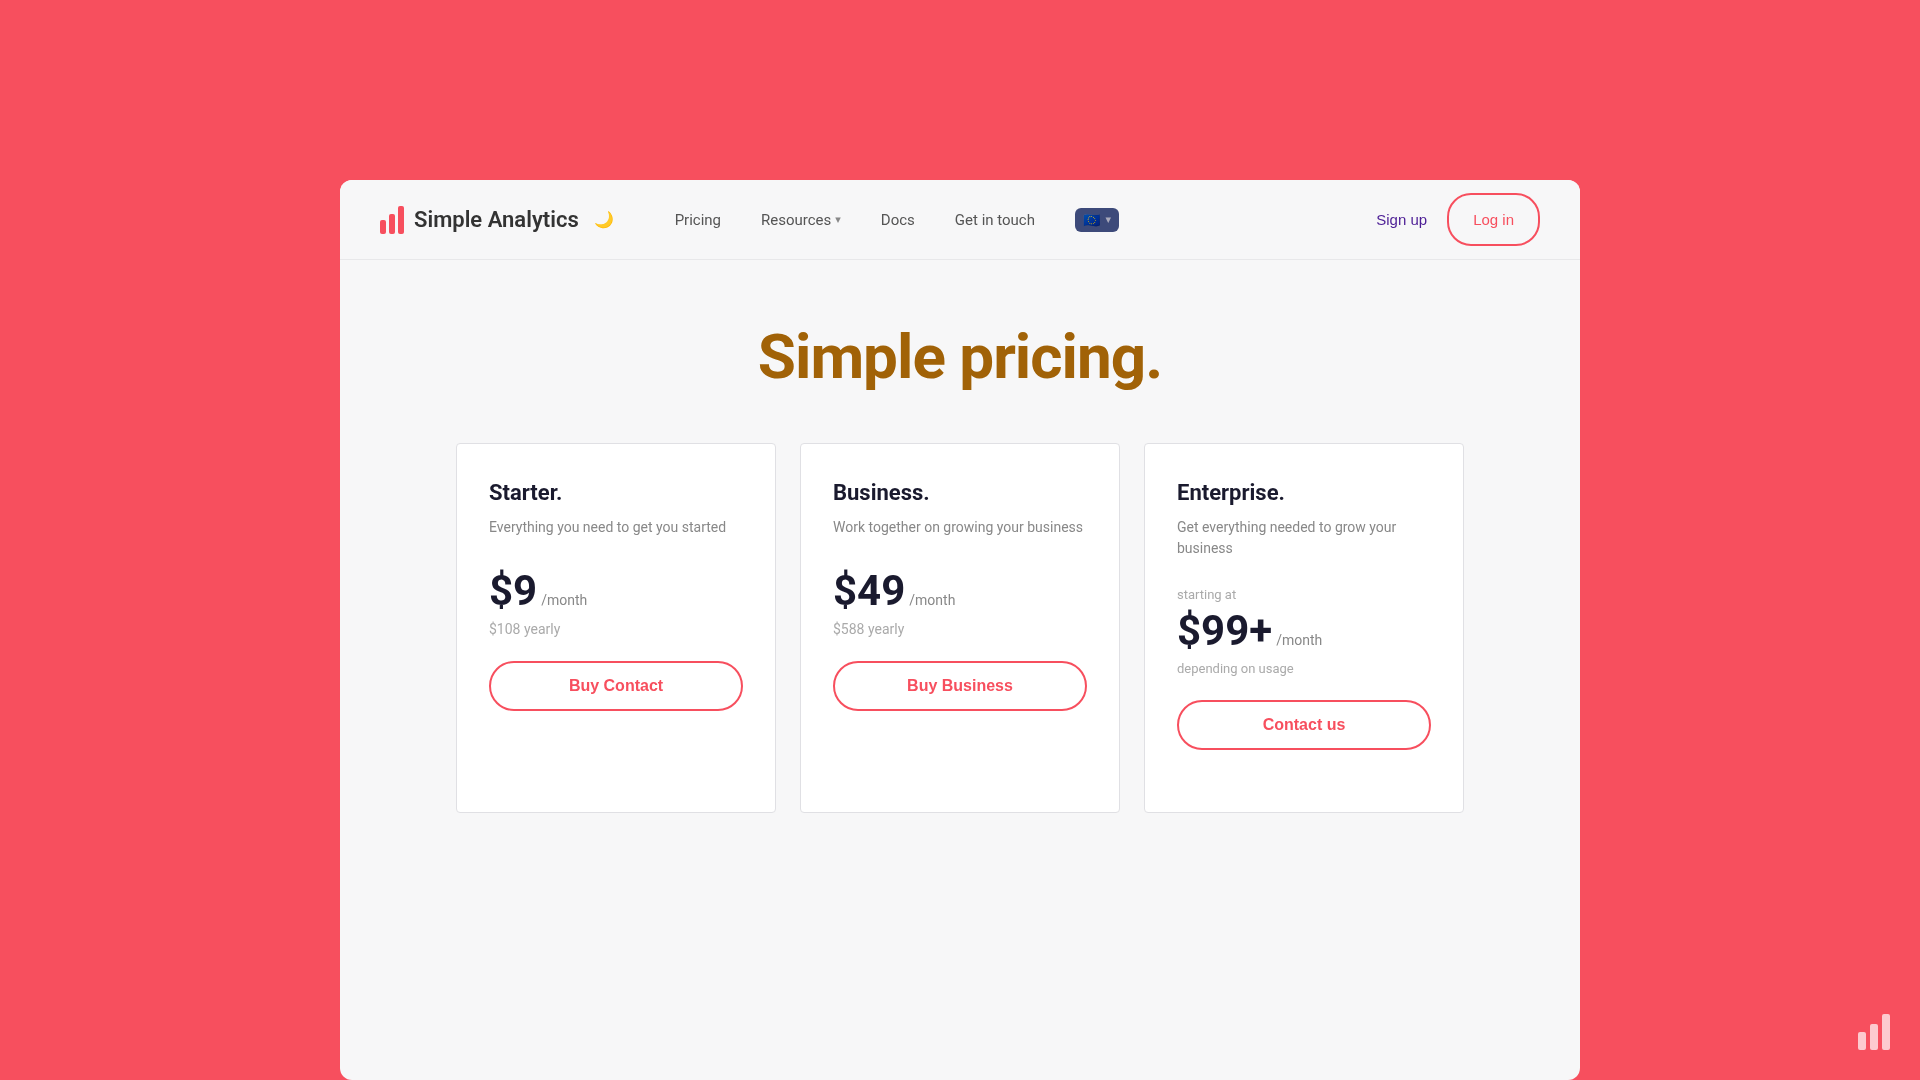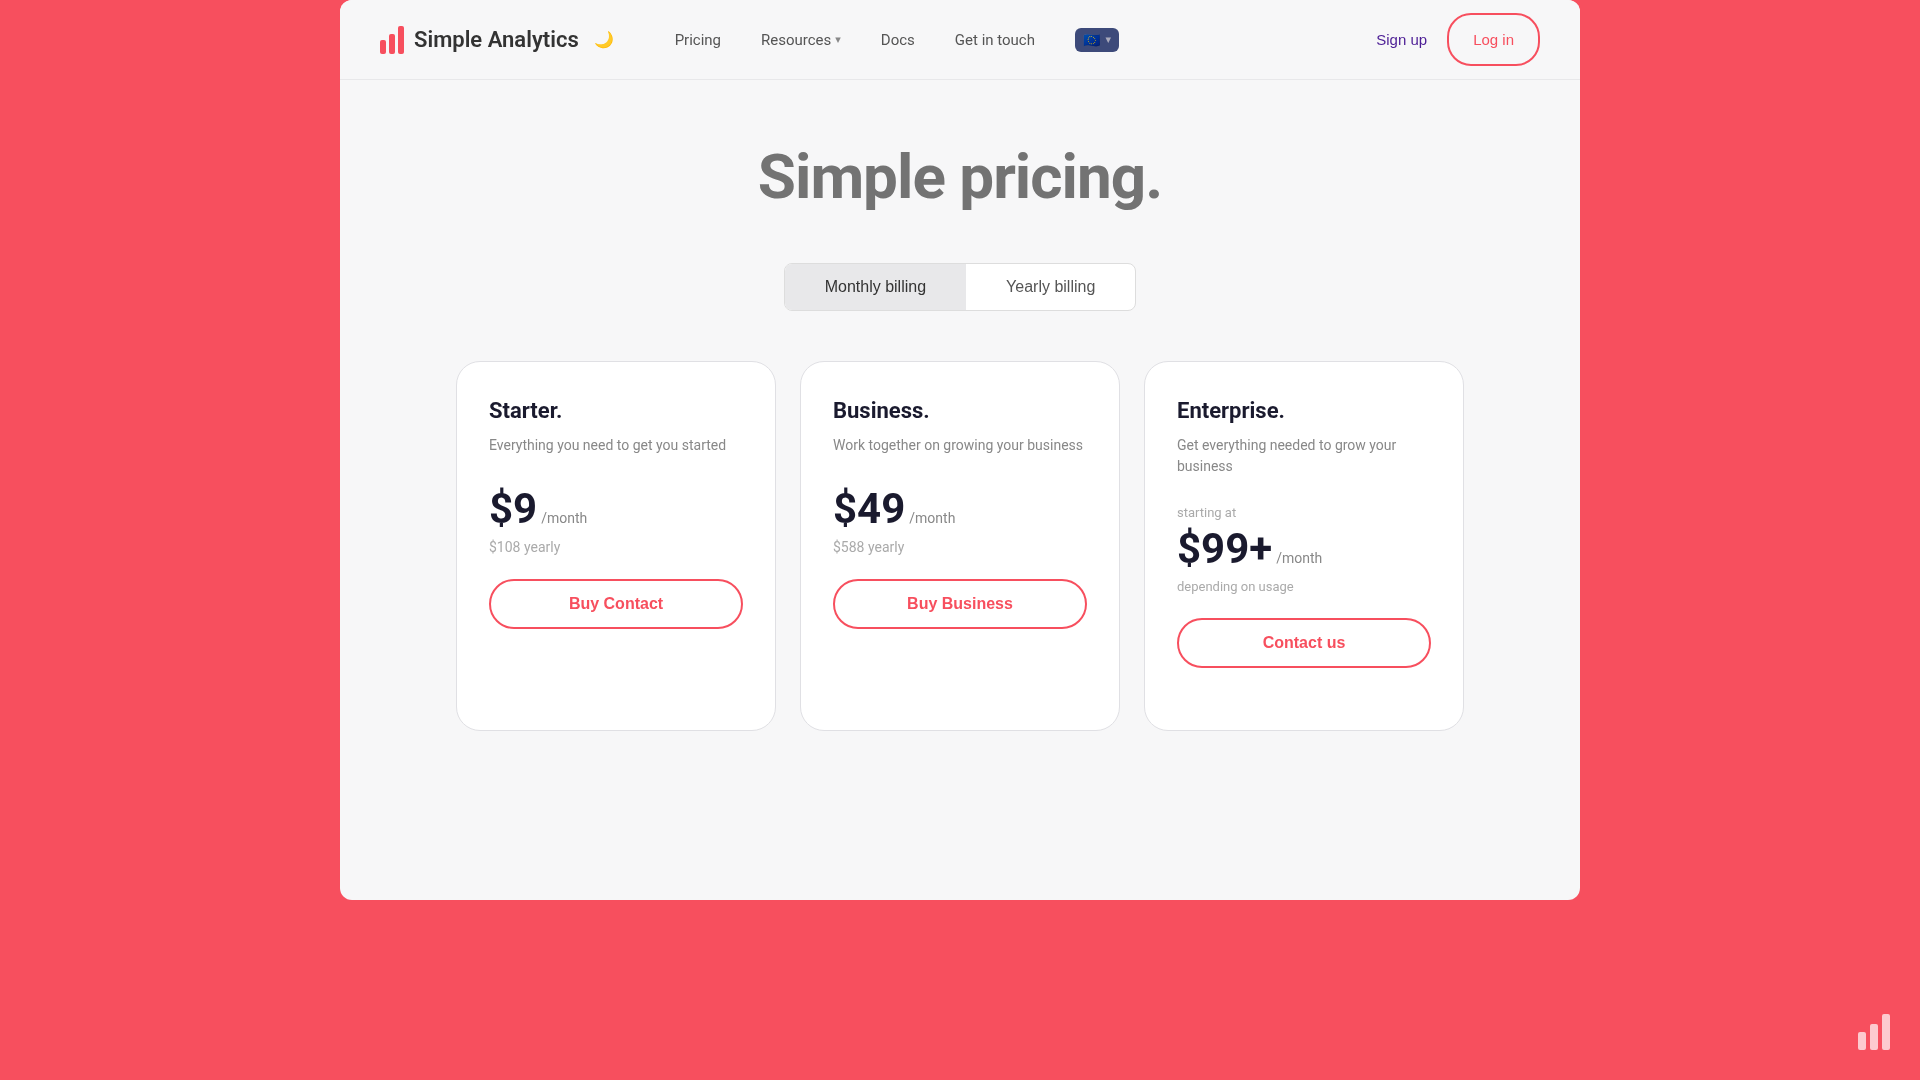--- a/index.html
+++ b/index.html
@@ -12,21 +12,21 @@
       display: flex;
       align-items: center;
       justify-content: center;
     }
 
     .outer-wrapper {
       width: 1920px;
       height: 1080px;
       background-color: #f74f5e;
       display: flex;
-      align-items: flex-start;
+      align-items: flex-end;
       justify-content: center;
       position: relative;
     }
 
     .main-card {
       background: #f7f7f8;
       border-radius: 12px;
       width: 1240px;
       height: 900px;
       position: relative;
@@ -144,21 +144,21 @@
     .content-area {
       display: flex;
       flex-direction: column;
       align-items: center;
       padding-top: 60px;
     }
 
     .page-title {
       font-size: 62px;
       font-weight: 700;
-      color: #737373;
+      color: #a16207;
       margin-bottom: 50px;
       letter-spacing: -1px;
     }
 
     
     .billing-toggle {
       display: flex;
       background: #fff;
       border: 1px solid #ddd;
       border-radius: 8px;
@@ -185,21 +185,21 @@
     
     .pricing-cards {
       display: flex;
       gap: 24px;
       padding: 0 40px;
     }
 
     .pricing-card {
       background: #fff;
       border: 1px solid #e0e0e4;
-      border-radius: 24px;
+      border-radius: 4px;
       padding: 36px 32px;
       width: 320px;
       min-height: 370px;
     }
 
     .card-title {
       font-size: 22px;
       font-weight: 700;
       color: #1a1a2e;
       margin-bottom: 12px;
@@ -319,24 +319,20 @@
 
       <div class="nav-actions">
         <button class="sign-up-btn">Sign up</button>
         <button class="log-in-btn">Log in</button>
       </div>
     </nav>
 
     <div class="content-area">
       <h1 class="page-title">Simple pricing.</h1>
 
-      <div class="billing-toggle">
-        <button class="toggle-btn active">Monthly billing</button>
-        <button class="toggle-btn">Yearly billing</button>
-      </div>
 
       <div class="pricing-cards">
 
         <div class="pricing-card">
           <div class="card-title">Starter.</div>
           <div class="card-description">Everything you need to get you started</div>
           <div class="price-row">
             <span class="price-main">$9</span>
             <span class="price-suffix">/month</span>
           </div>

